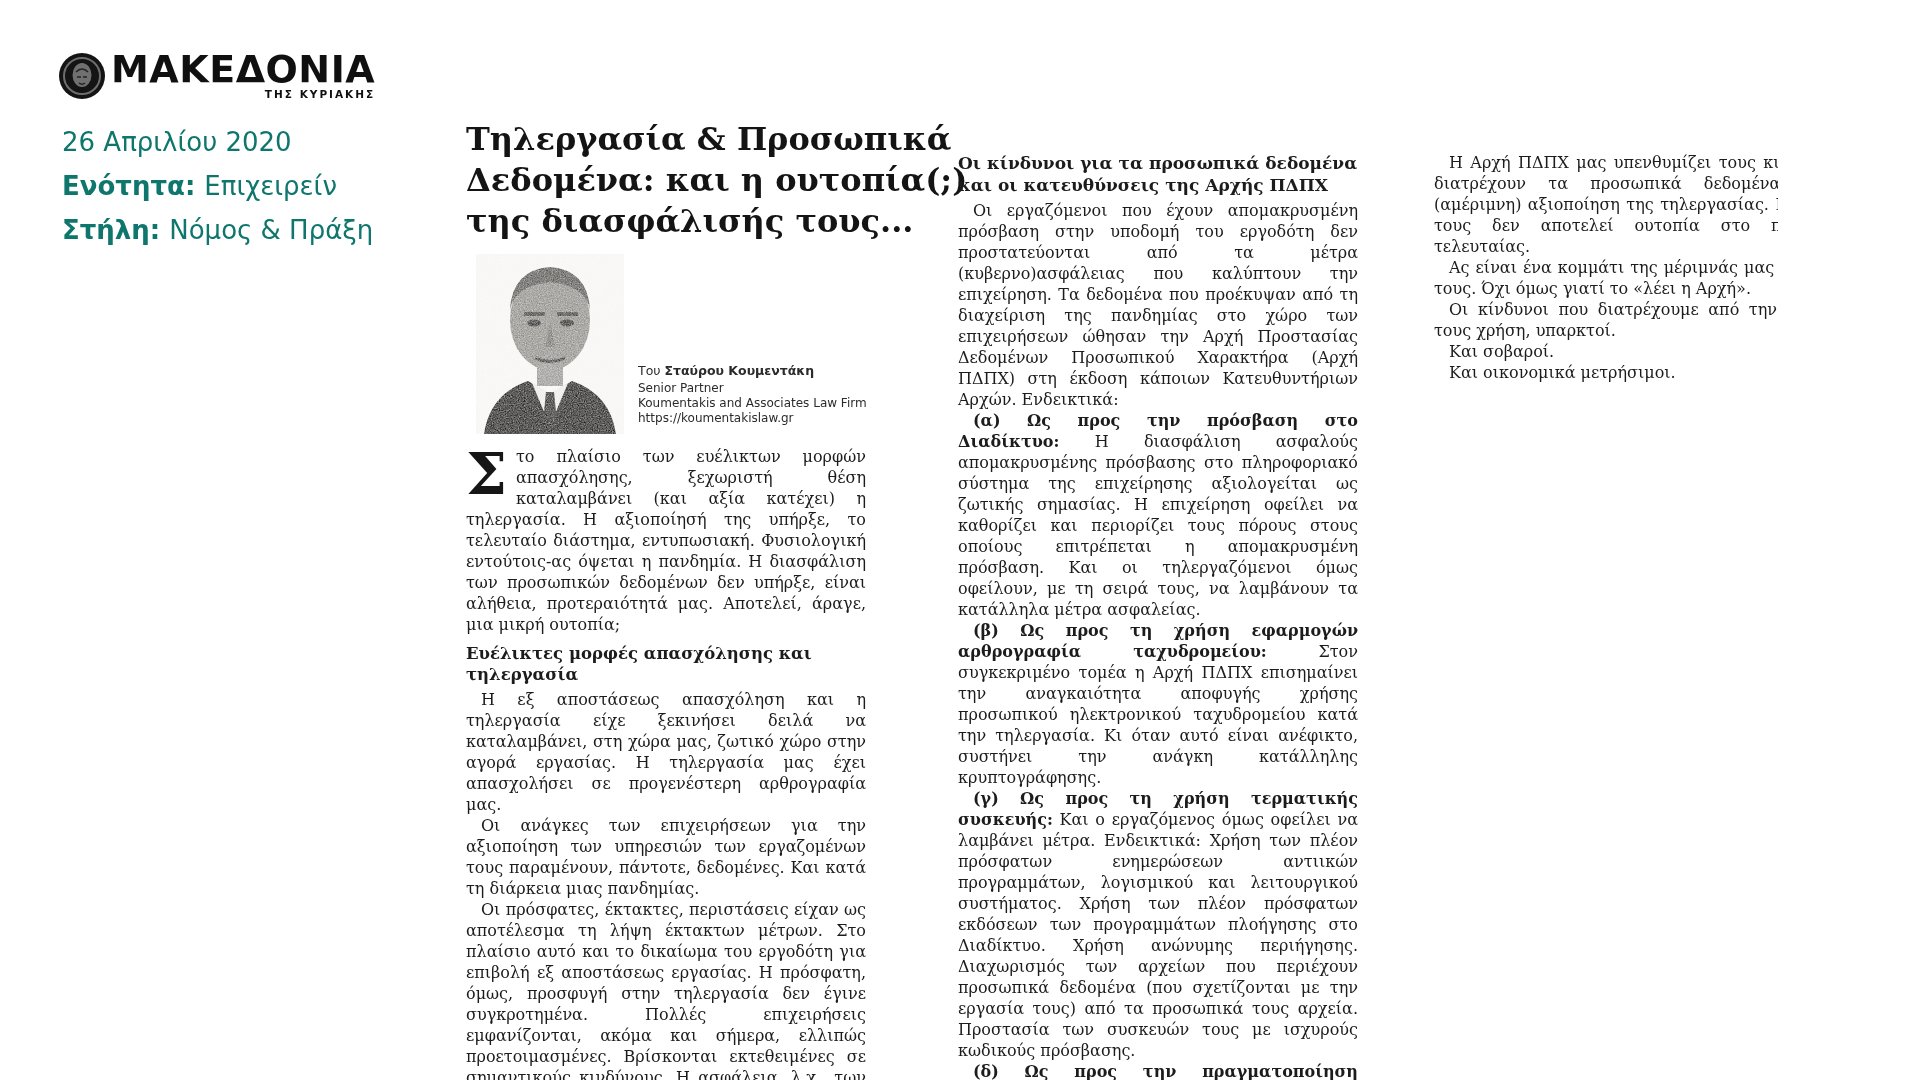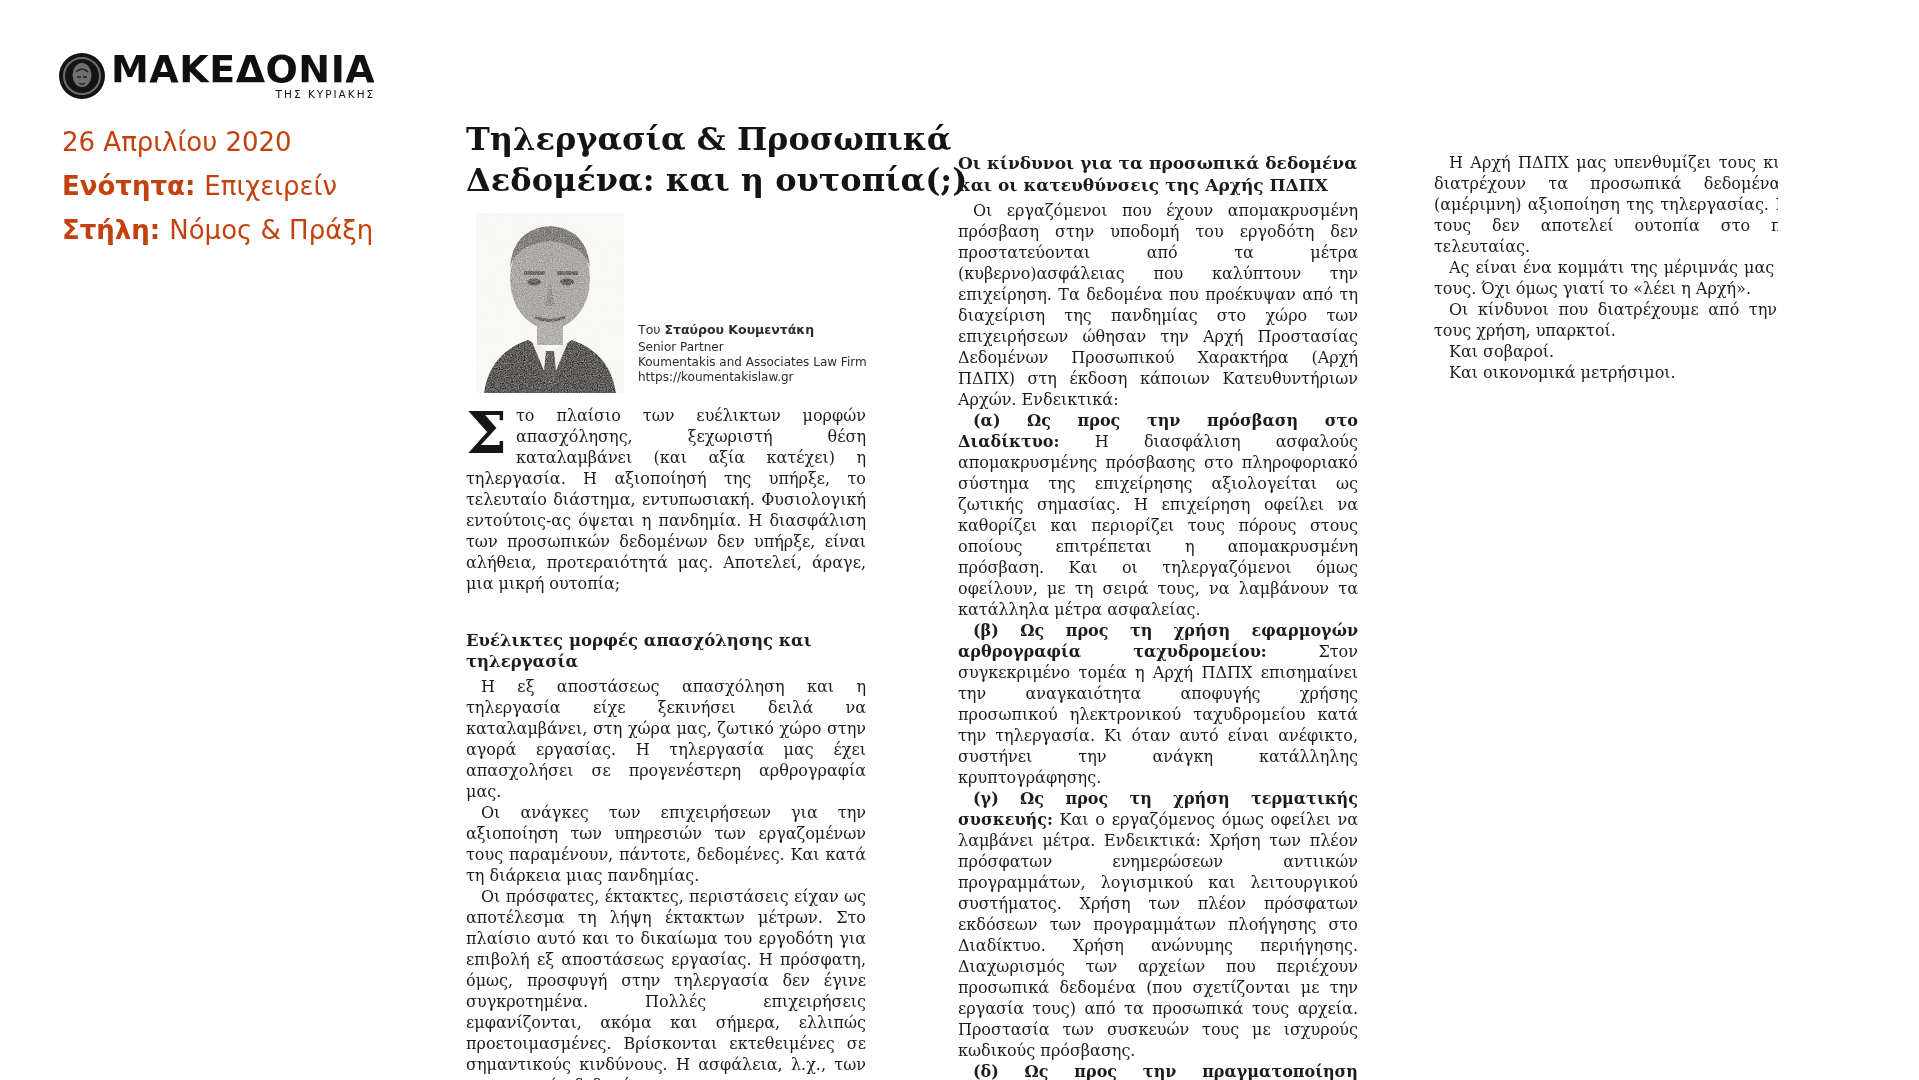--- a/index.html
+++ b/index.html
@@ -5,26 +5,26 @@
   html,body { margin:0; padding:0; background:#ffffff; }
   .page { position:relative; width:1778px; height:1080px; background:#ffffff; overflow:hidden;
           font-family:"DejaVu Serif", serif; color:#1f1f1f; }
 
   
   .masthead { position:absolute; left:58px; top:50px; display:flex; align-items:flex-start; }
   .emblem { width:48px; height:48px; flex:none; margin-top:2px; }
   .logo-block { margin-left:5px; }
   .logo-text { font-family:"DejaVu Sans", sans-serif; font-weight:900; font-size:38px;
                line-height:1.05; letter-spacing:0.5px; color:#101010; }
-  .logo-tagline { font-family:"DejaVu Sans", sans-serif; font-weight:400; font-size:10.5px;
+  .logo-tagline { font-family:"DejaVu Sans", sans-serif; font-weight:700; font-size:10.5px;
                   letter-spacing:2px; color:#101010; text-align:right; margin-top:-2px; }
 
   
   .meta { position:absolute; left:62px; top:127px; font-family:"DejaVu Sans", sans-serif;
-          font-size:26px; line-height:30px; color:#c2410c; }
+          font-size:26px; line-height:30px; color:#0f766e; }
   .meta-line { margin-bottom:14px; white-space:nowrap; }
   .meta-label { font-weight:700; }
   .meta-value { margin-left:9px; }
 
   
   .col { position:absolute; width:400px; font-size:16px; line-height:21px;
          text-align:justify; color:#1c1c1c; }
   #col1 { left:466px; top:119px; }
   #col2 { left:958px; top:152px; }
   #col3 { left:1434px; top:152px; width:450px; }
@@ -37,21 +37,21 @@
   .photo { width:148px; height:180px; flex:none; }
   .byline { font-family:"DejaVu Sans", sans-serif; font-size:12px; line-height:15px;
             color:#2b2b2b; margin:0 0 8px 14px; text-align:left; white-space:nowrap; }
   .byline-name-line { font-size:12.5px; margin-bottom:3px; }
   .byline-name { font-weight:700; }
 
   p { margin:0; }
   p.ind { text-indent:15px; }
   .dropcap { float:left; font-weight:700; font-size:58px; line-height:46px;
              padding:5px 9px 2px 0; color:#161616; }
-  .subhead { font-weight:700; font-size:16.5px; margin:36px 0 4px 0; text-align:left; }
+  .subhead { font-weight:700; font-size:16.5px; margin:8px 0 4px 0; text-align:left; }
   .c2head { font-weight:700; font-size:17px; line-height:22px; margin:0 0 4px 0; text-align:left; }
   .hline { display:block; white-space:nowrap; }
   .lead { font-weight:700; }
 </style>
 </head>
 <body>
 
 <div class="page">
 
   <div class="masthead">
@@ -76,20 +76,21 @@
     </div>
     <div class="meta-line">
       <span class="meta-label">Στήλη:</span><span class="meta-value">Νόμος &amp; Πράξη</span>
     </div>
   </div>
 
   <div class="col" id="col1">
     <h1 class="title">
       <span class="tline">Τηλεργασία &amp; Προσωπικά</span>
       <span class="tline">Δεδομένα: και η ουτοπία(;)</span>
+      <span class="tline">της διασφάλισής τους...</span>
     </h1>
 
     <div class="byline-row">
       <span class="photo">
         <svg viewBox="0 0 148 180" width="148" height="180">
           <defs>
             <filter id="grain" x="0" y="0" width="100%" height="100%">
               <feTurbulence type="fractalNoise" baseFrequency="0.85" numOctaves="2" seed="7"></feTurbulence>
               <feColorMatrix type="matrix" values="0 0 0 0 1  0 0 0 0 1  0 0 0 0 1  0.9 0.9 0.9 0 -0.85"></feColorMatrix>
             </filter>

